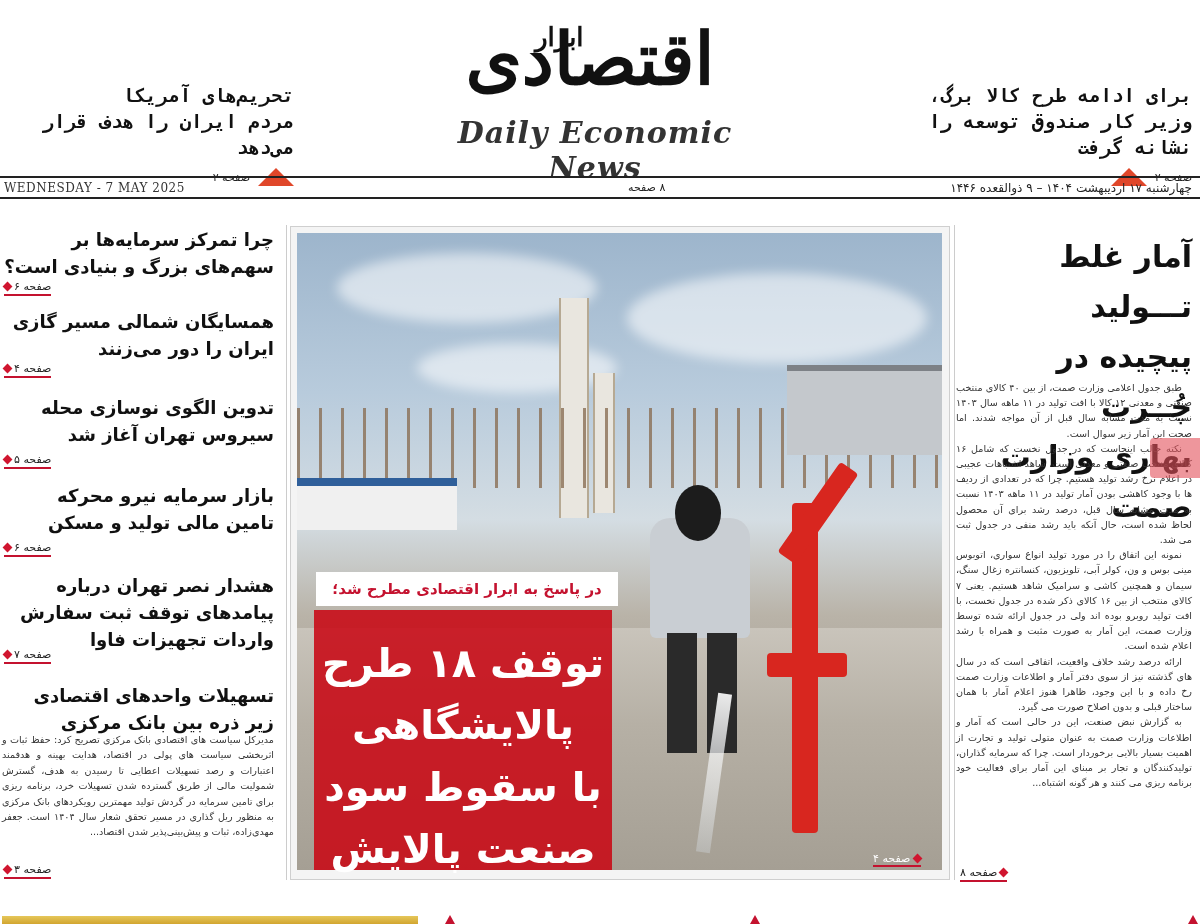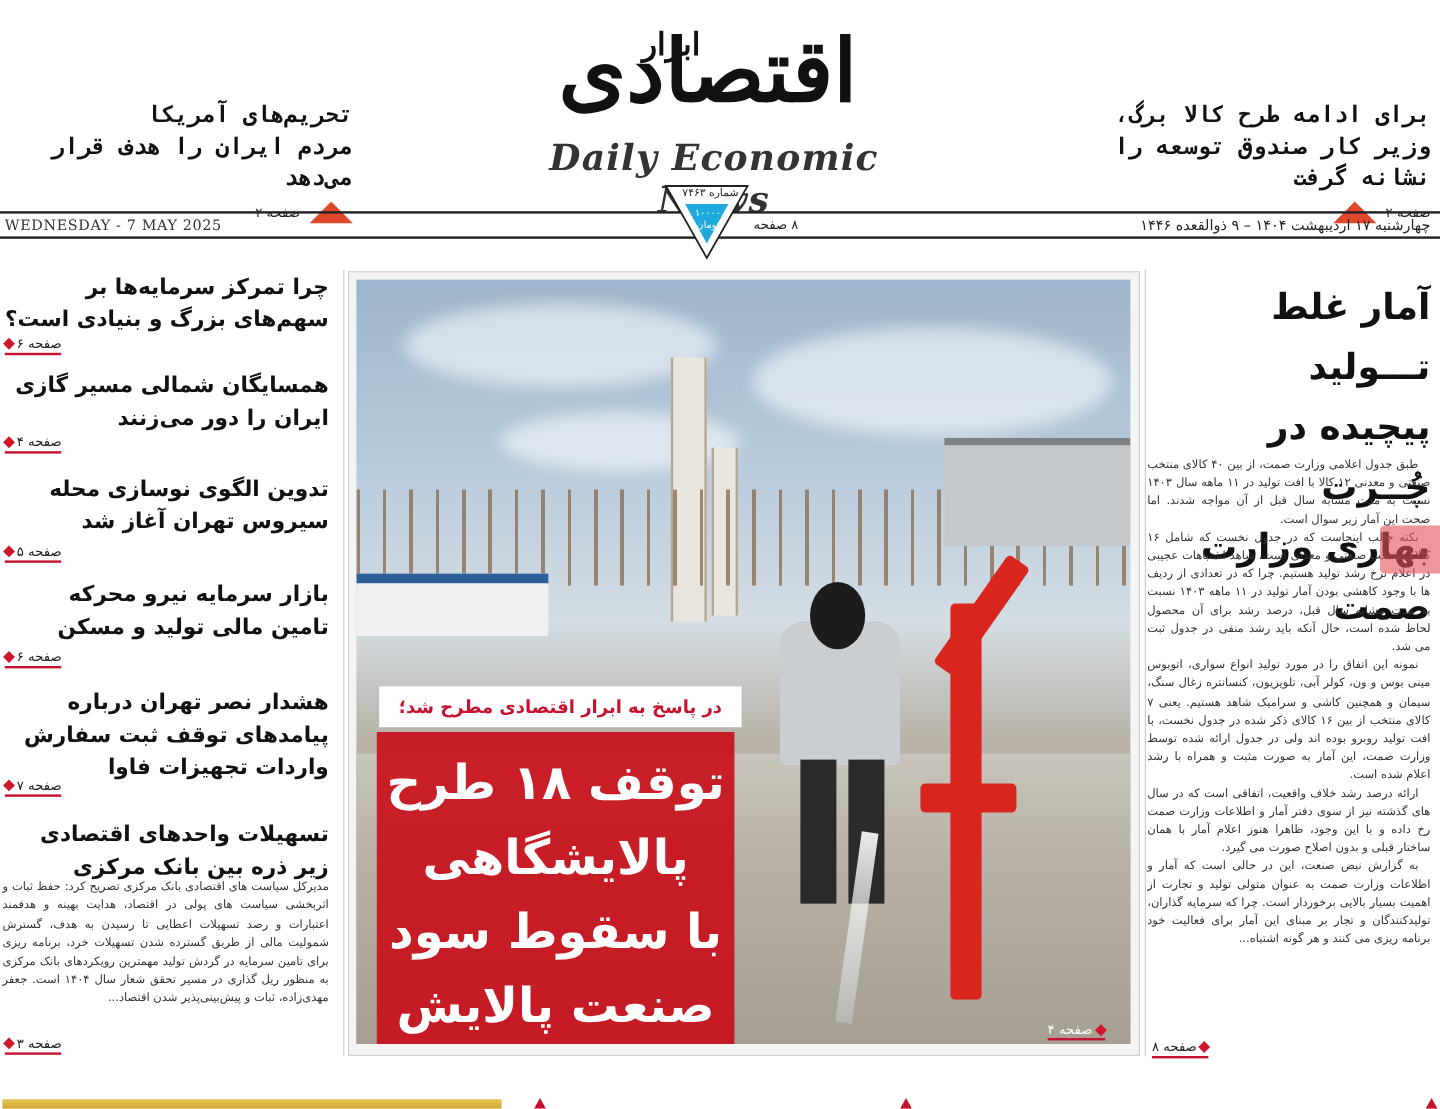--- a/index.html
+++ b/index.html
@@ -60,21 +60,21 @@
   .ground { position: absolute; left: 0; top: 395px; width: 645px; height: 242px; background: linear-gradient(180deg, #c9c4bb 0%, #b6b0a5 40%, #a59f94 100%); }
   .hydrant { position: absolute; background: #d8261f; border-radius: 4px; }
   .worker-shirt { position: absolute; background: #c9ced3; border-radius: 20px 20px 6px 6px; }
   .worker-head { position: absolute; background: #1c1c1c; border-radius: 50%; }
   .worker-legs { position: absolute; background: #2a2a2a; }
   .water { position: absolute; background: linear-gradient(180deg, rgba(255,255,255,0.9), rgba(220,230,240,0.3)); }
 
   .kicker { position: absolute; left: 316px; top: 572px; width: 302px; height: 34px; background: #fff;
     color: #c4122f; font-weight: bold; font-size: 15px; line-height: 34px; text-align: center; direction: rtl; }
   .redbox { position: absolute; left: 314px; top: 610px; width: 298px; height: 260px; background: rgba(200,8,20,0.88);
-    color: #fff; direction: rtl; text-align: center; font-weight: bold; font-size: 40px; line-height: 62px; padding-top: 12px; }
+    color: #fff; direction: rtl; text-align: center; font-weight: bold; font-size: 40px; line-height: 62px; padding-top: 22px; }
   .photo-pref { position: absolute; left: 873px; top: 852px; display: flex; align-items: center; gap: 4px;
     font-size: 11px; color: #fff; border-bottom: 2px solid #c4122f; direction: ltr; }
 
   
   .right-col { position: absolute; left: 958px; top: 220px; width: 242px; direction: rtl; }
   .rhead { position: absolute; right: 8px; top: 12px; width: 234px; text-align: right; font-weight: bold;
     font-size: 30px; line-height: 50px; color: #111; }
   .rbody { position: absolute; right: 8px; top: 160px; width: 236px; font-size: 9.6px; line-height: 15.2px;
     text-align: justify; text-align-last: right; color: #333; }
   .rbody p { text-indent: 10px; }
@@ -110,31 +110,20 @@
       <span class="tri"></span>
     </div>
   </div>
 
   <div class="dateband">
     <span class="date-en">WEDNESDAY - 7 MAY 2025</span>
     <span class="pages-fa">۸ صفحه</span>
     <span class="date-fa">چهارشنبه ۱۷ اردیبهشت ۱۴۰۴ – ۹ ذوالقعده ۱۴۴۶</span>
   </div>
 
-  <div class="issue-badge">
-    <svg width="72" height="64" viewBox="0 0 72 64">
-      <polygon points="2,2 70,2 36,62" fill="#ffffff" stroke="#222" stroke-width="1.5"></polygon>
-      <polygon points="18,17 54,17 36,50" fill="#1fa9de"></polygon>
-    </svg>
-    <div class="issue-num">شماره ۷۴۶۳</div>
-    <div class="price">
-      <div>۱۰۰۰۰</div>
-      <div>تومان</div>
-    </div>
-  </div>
 </div>
 
 <div class="vline" style="left:286px"></div>
 <div class="vline" style="left:954px"></div>
 
 <div class="left-col">
   <div class="lstory" style="top:6px">
     <div class="h">چرا تمرکز سرمایه‌ها بر سهم‌های بزرگ و بنیادی است؟</div>
   </div>
   <div class="pref" style="top:60px">

